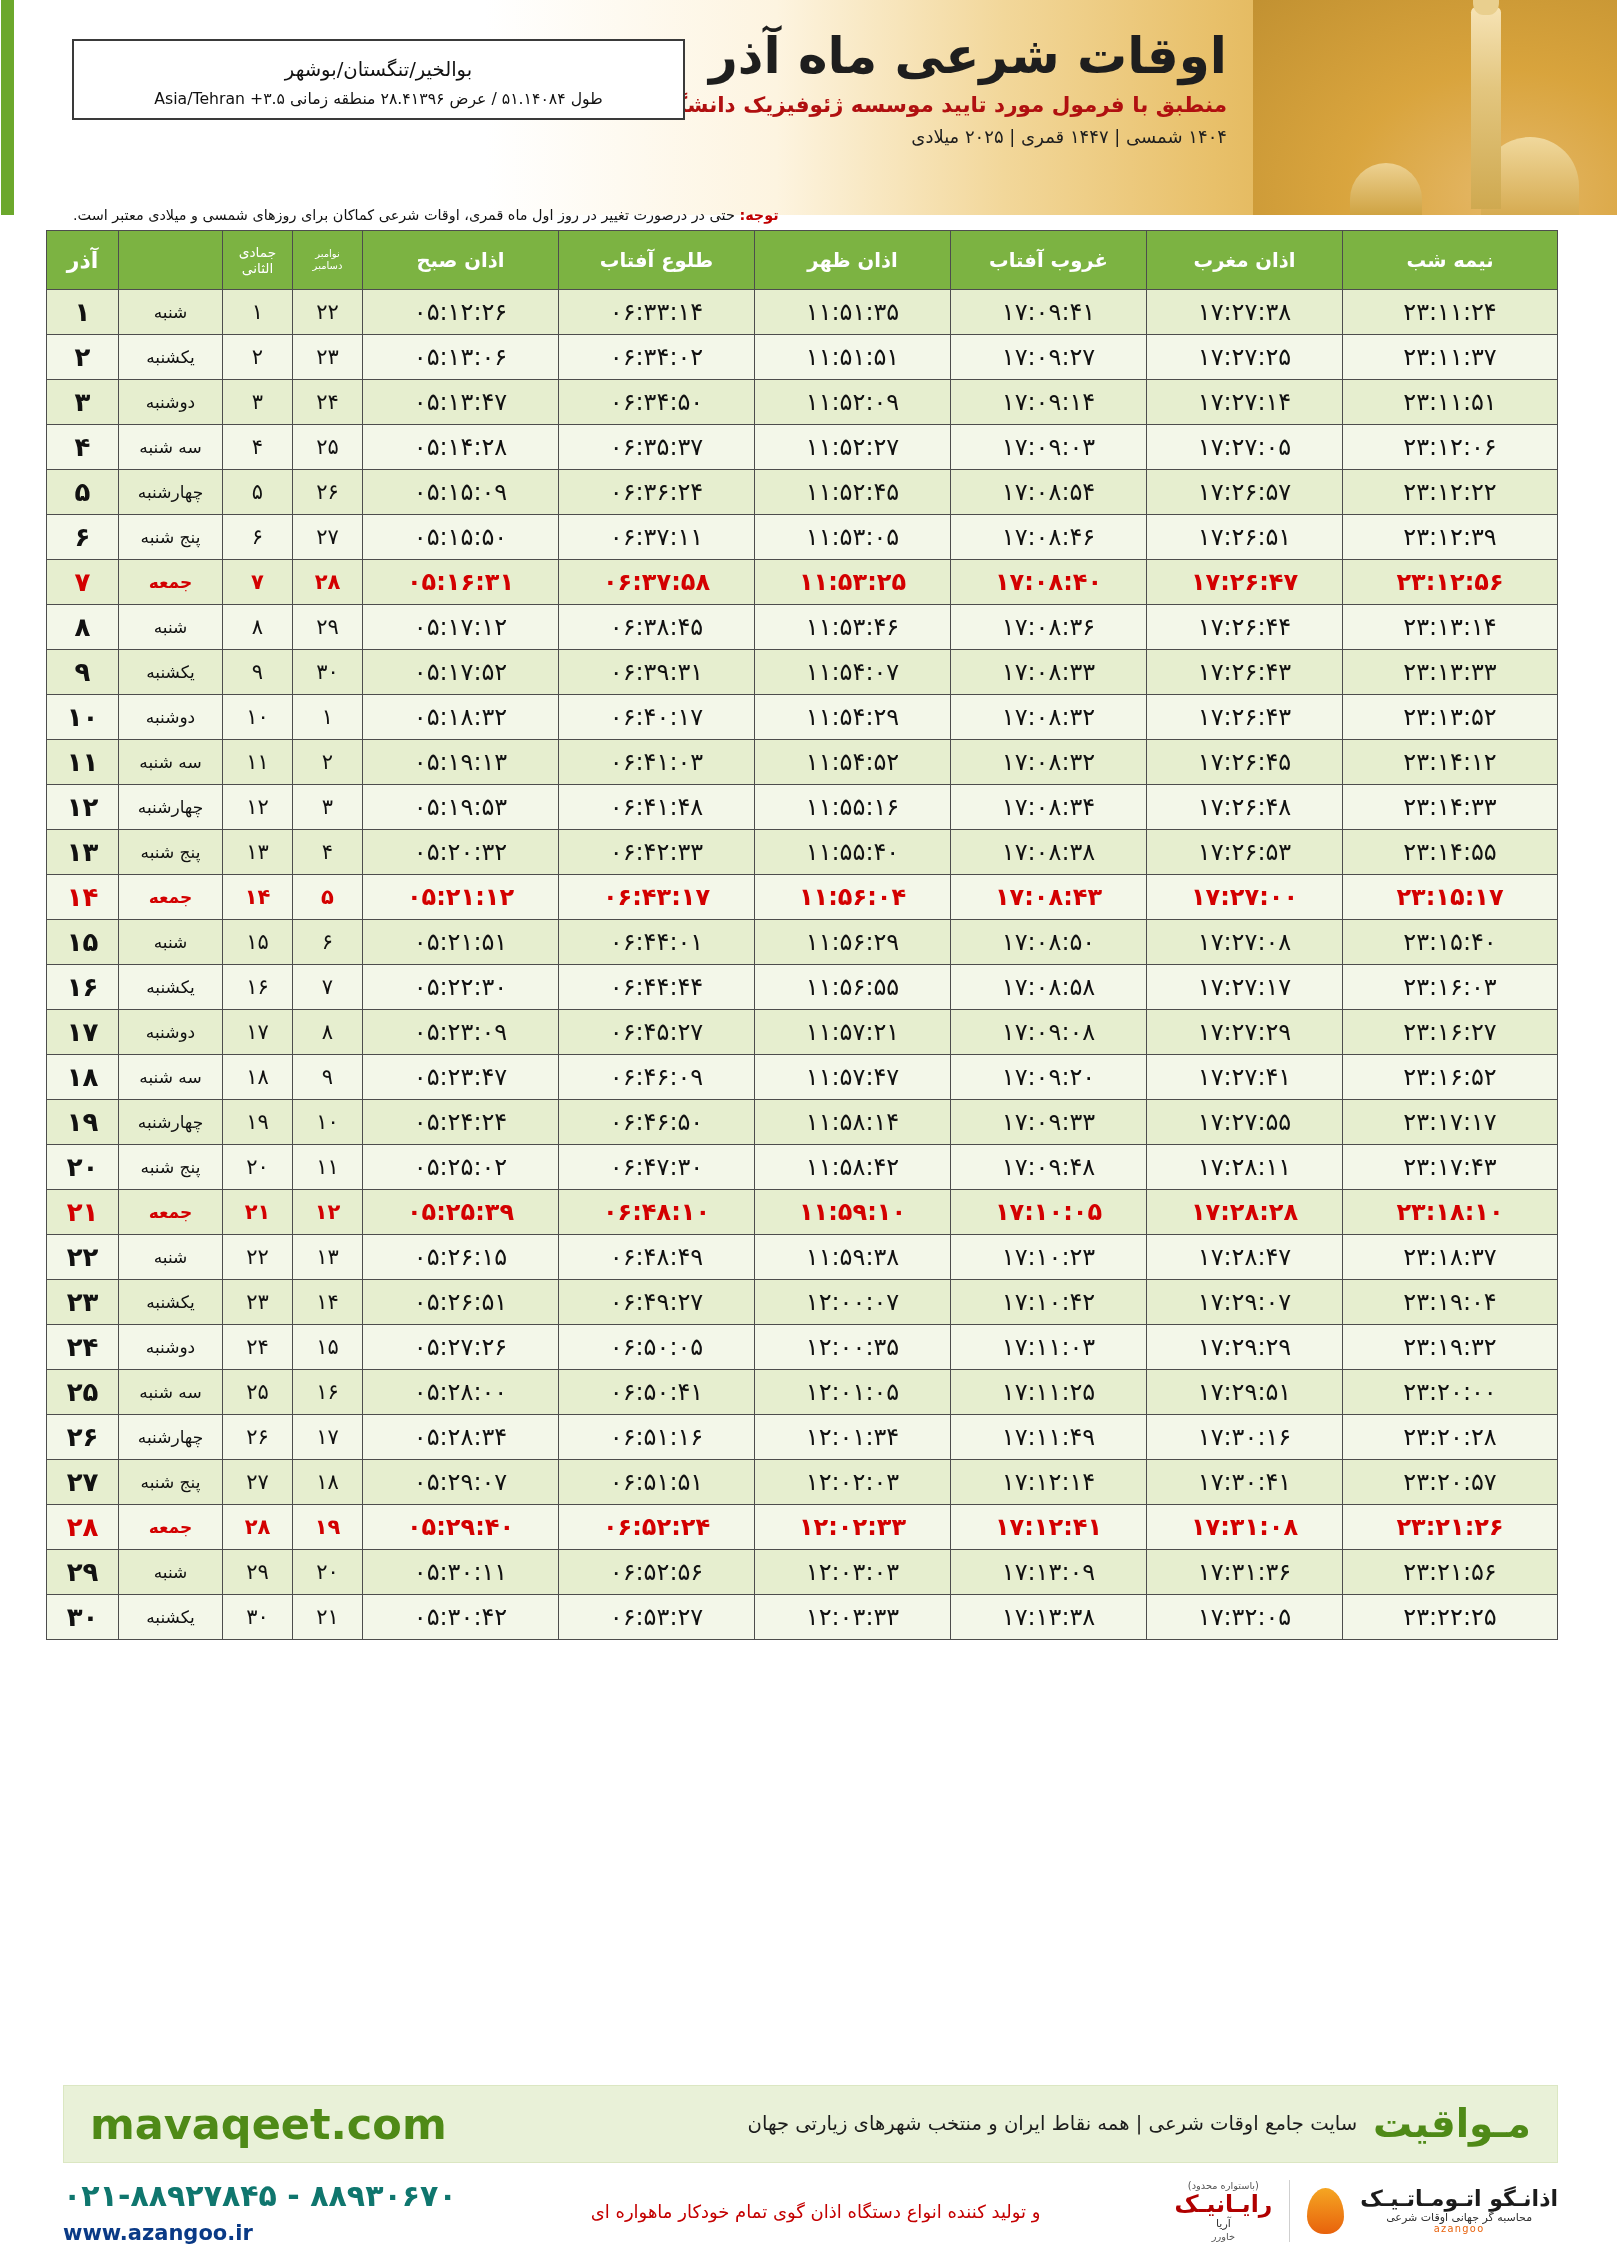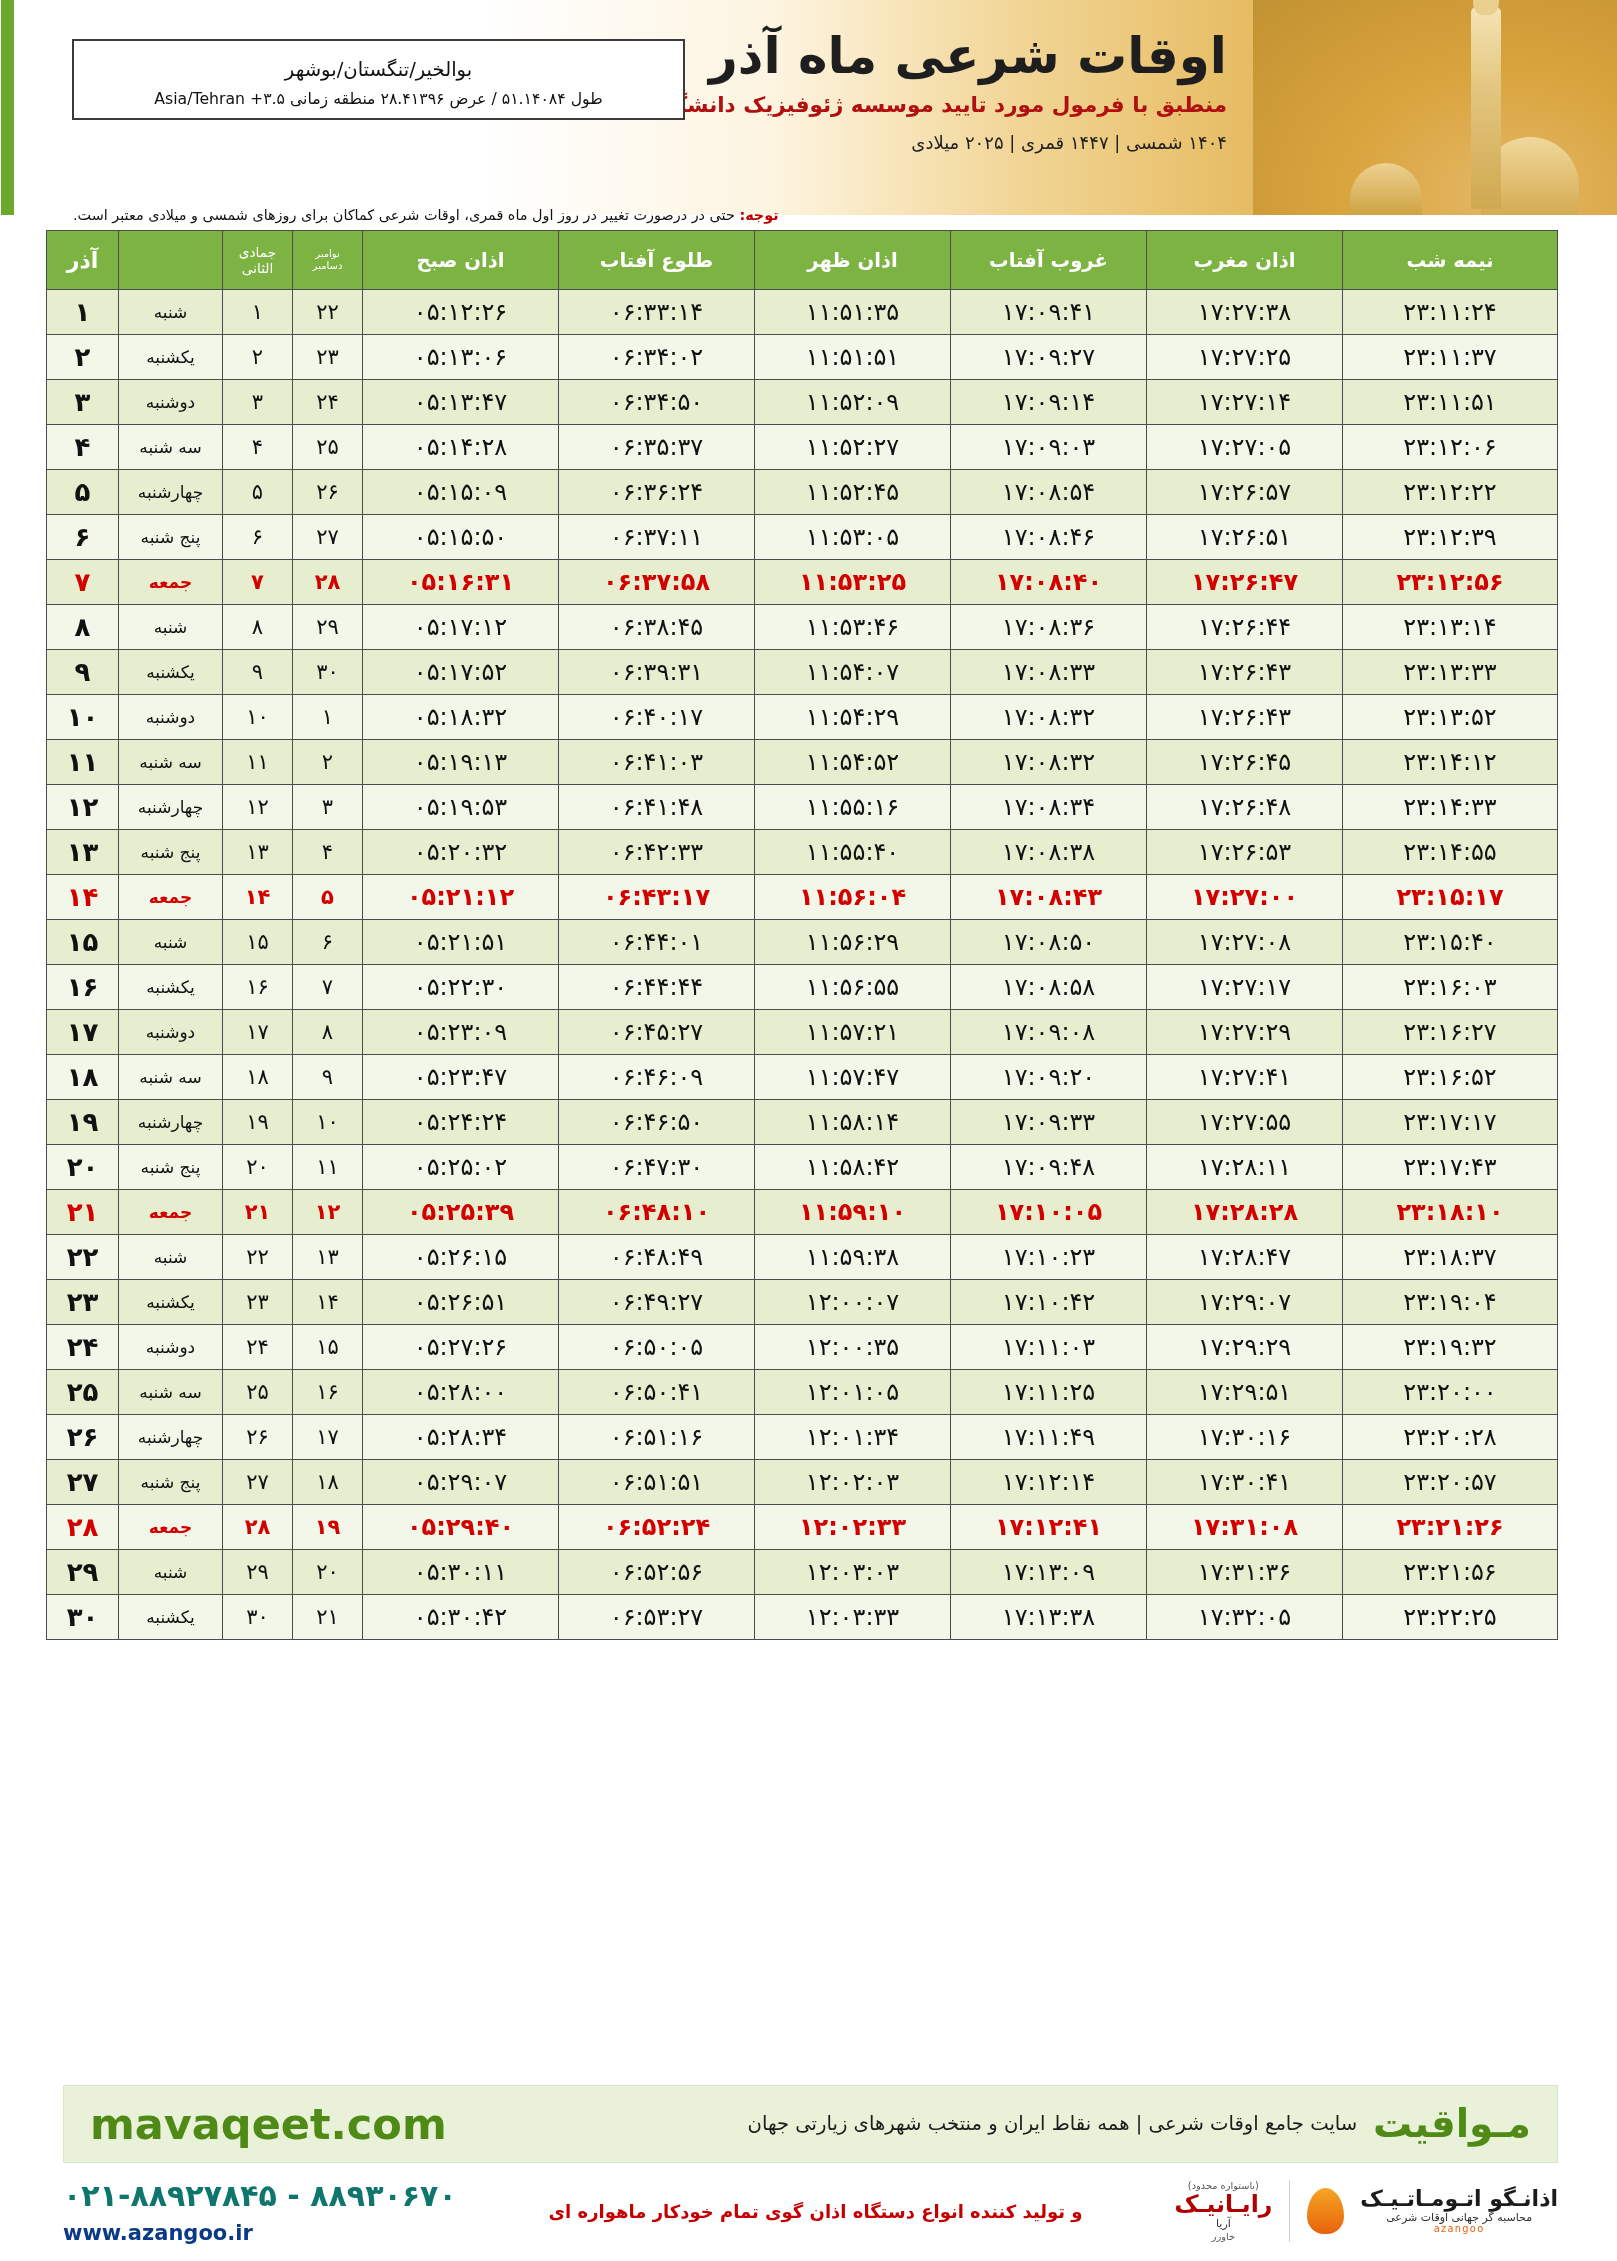--- a/index.html
+++ b/index.html
@@ -81,21 +81,21 @@
   .sub-title {
     font-size: 21.5px;
     font-weight: bold;
     color: #b01010;
     margin-top: 9px;
     white-space: nowrap;
   }
   .year-line {
     font-size: 18px;
     color: #1e1e1e;
-    margin-top: 15px;
+    margin-top: 9px;
     white-space: nowrap;
   }
 
   
   .location-box {
     position: absolute;
     top: 39px;
     left: 72px;
     width: 613px;
     border: 2px solid #3a3a3a;
@@ -310,21 +310,21 @@
   }
   .logo-rayanik .r1 { font-size: 23.5px; font-weight: bold; color: #b00000; }
   .logo-rayanik .r2 { font-size: 11px; color: #333; }
   .logo-rayanik .r3 { font-size: 9.8px; color: #555; }
   .fb-center {
     text-align: center;
     line-height: 1.5;
     flex: 1;
   }
   .fb-center .l1 { font-size: 18px; color: #c40000; font-weight: bold; }
-  .fb-center .l2 { font-size: 18px; color: #c40000; font-weight: bold; }
+  .fb-center .l2 { font-size: 18px; color: #c40000; font-weight: normal; }
   .fb-contact {
     direction: ltr;
     text-align: left;
     line-height: 1.45;
   }
   .fb-contact .phone { font-size: 30px; font-weight: bold; color: #0f766e; }
   .fb-contact .site { font-size: 21px; font-weight: bold; color: #0a3a86; }
 </style>
 </head>
 <body>

